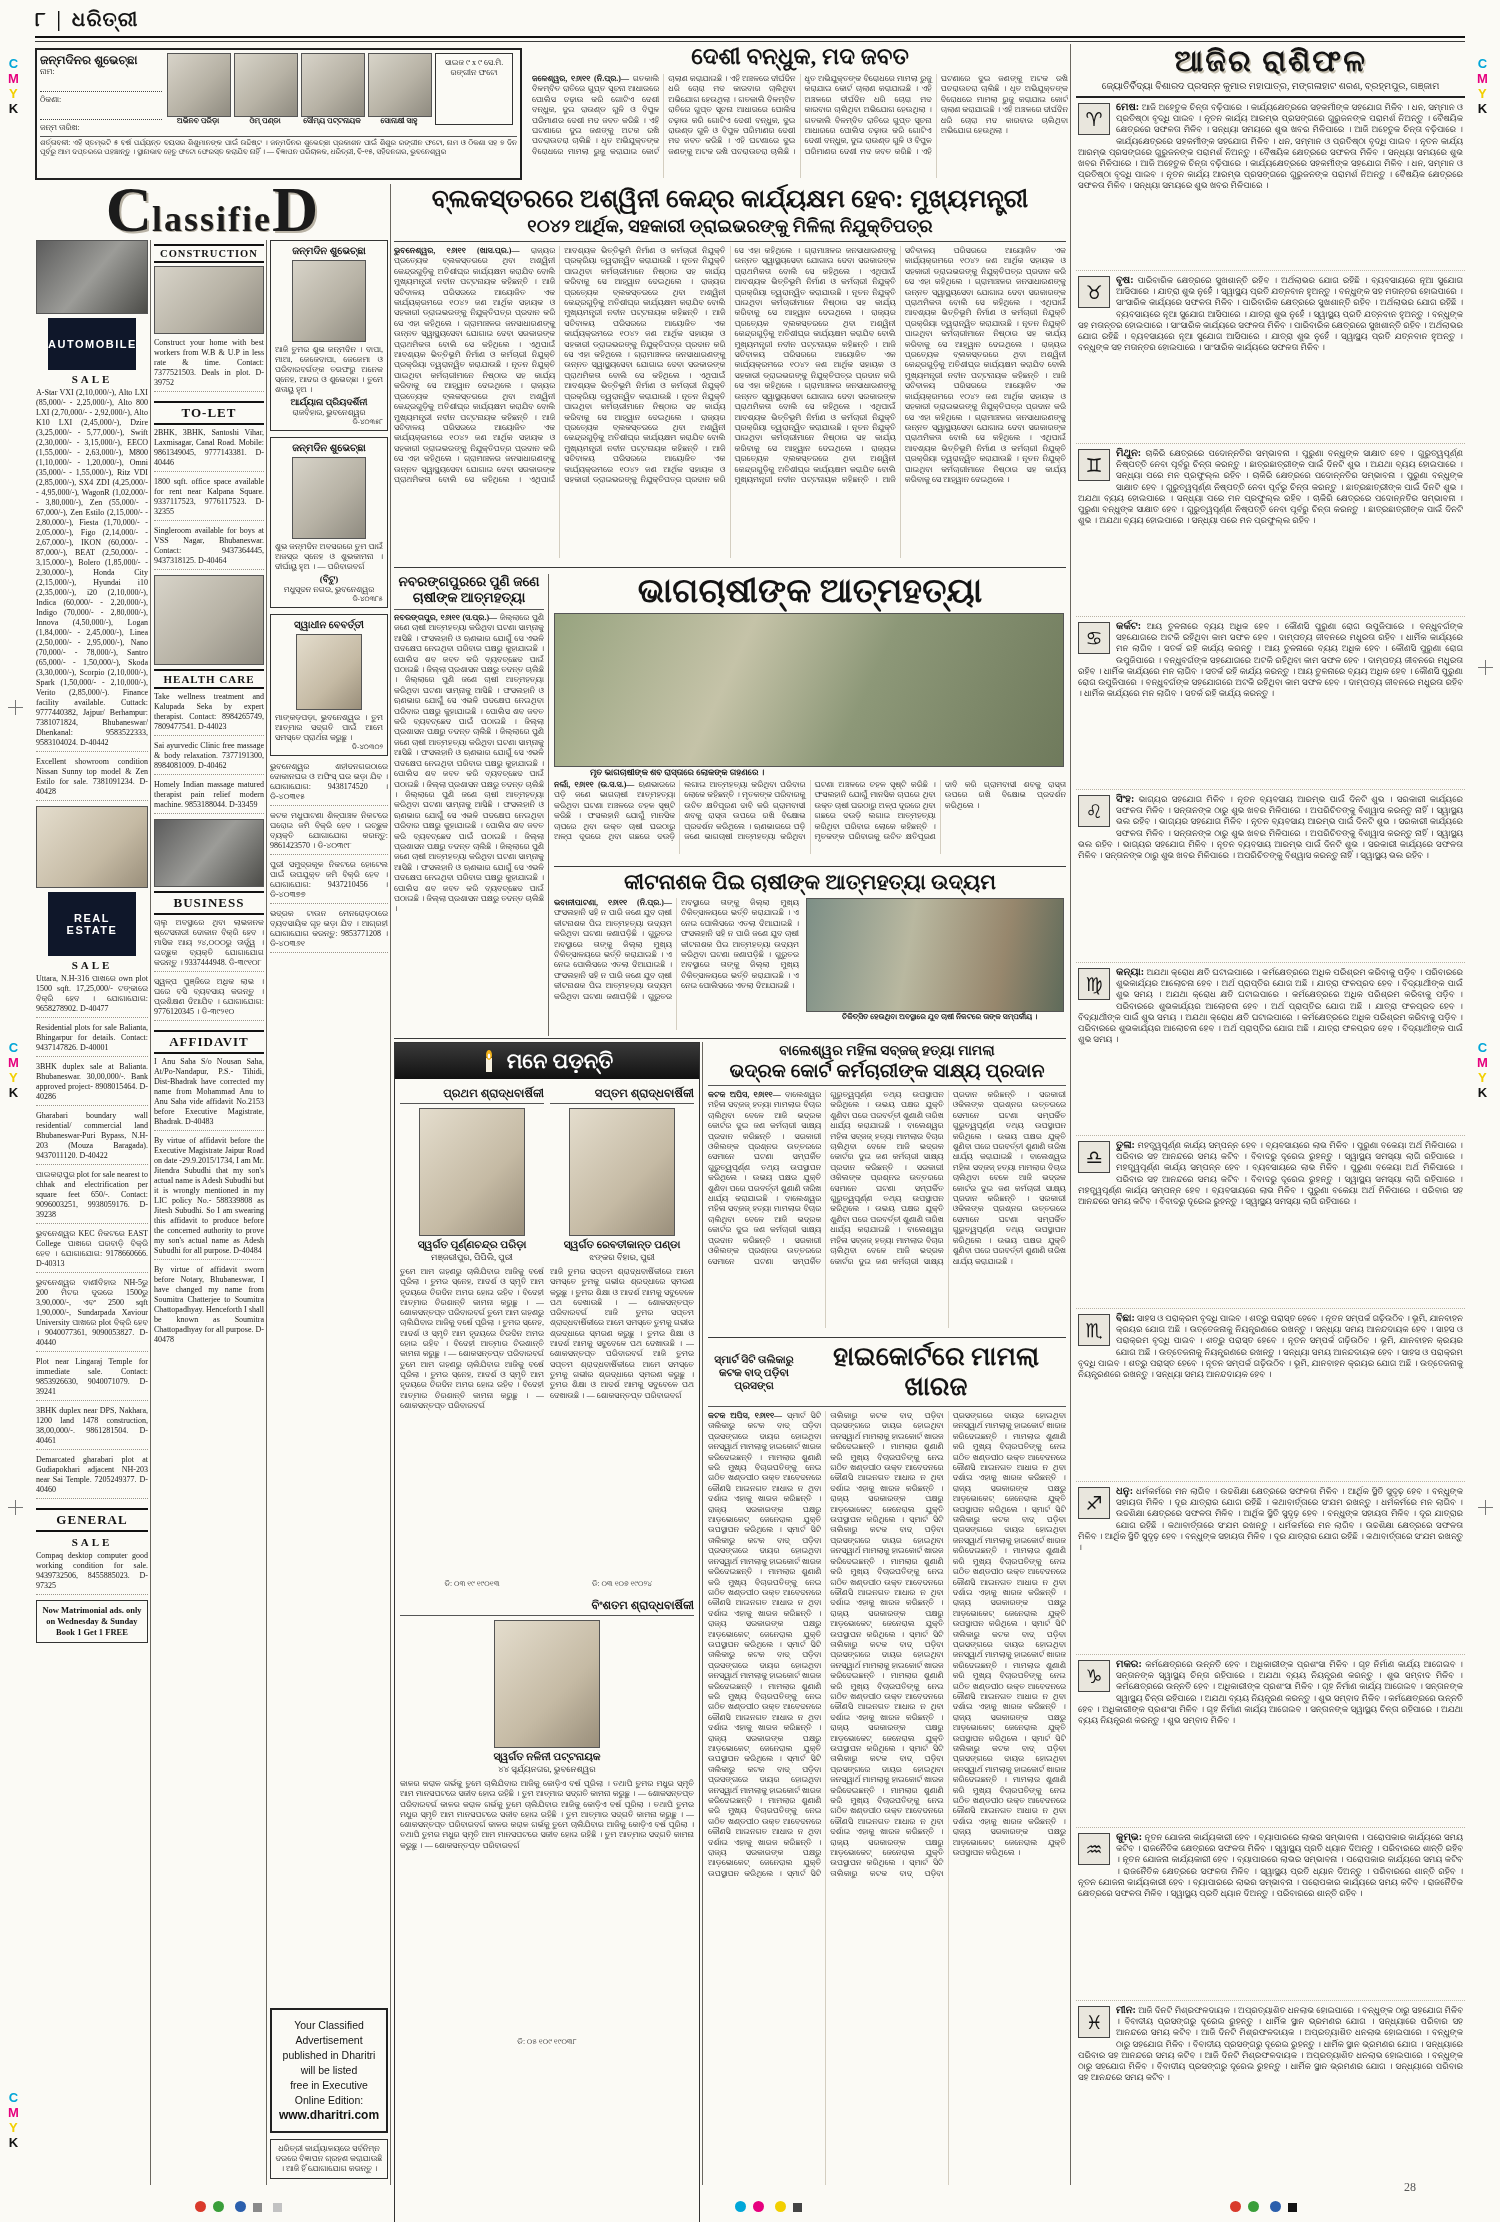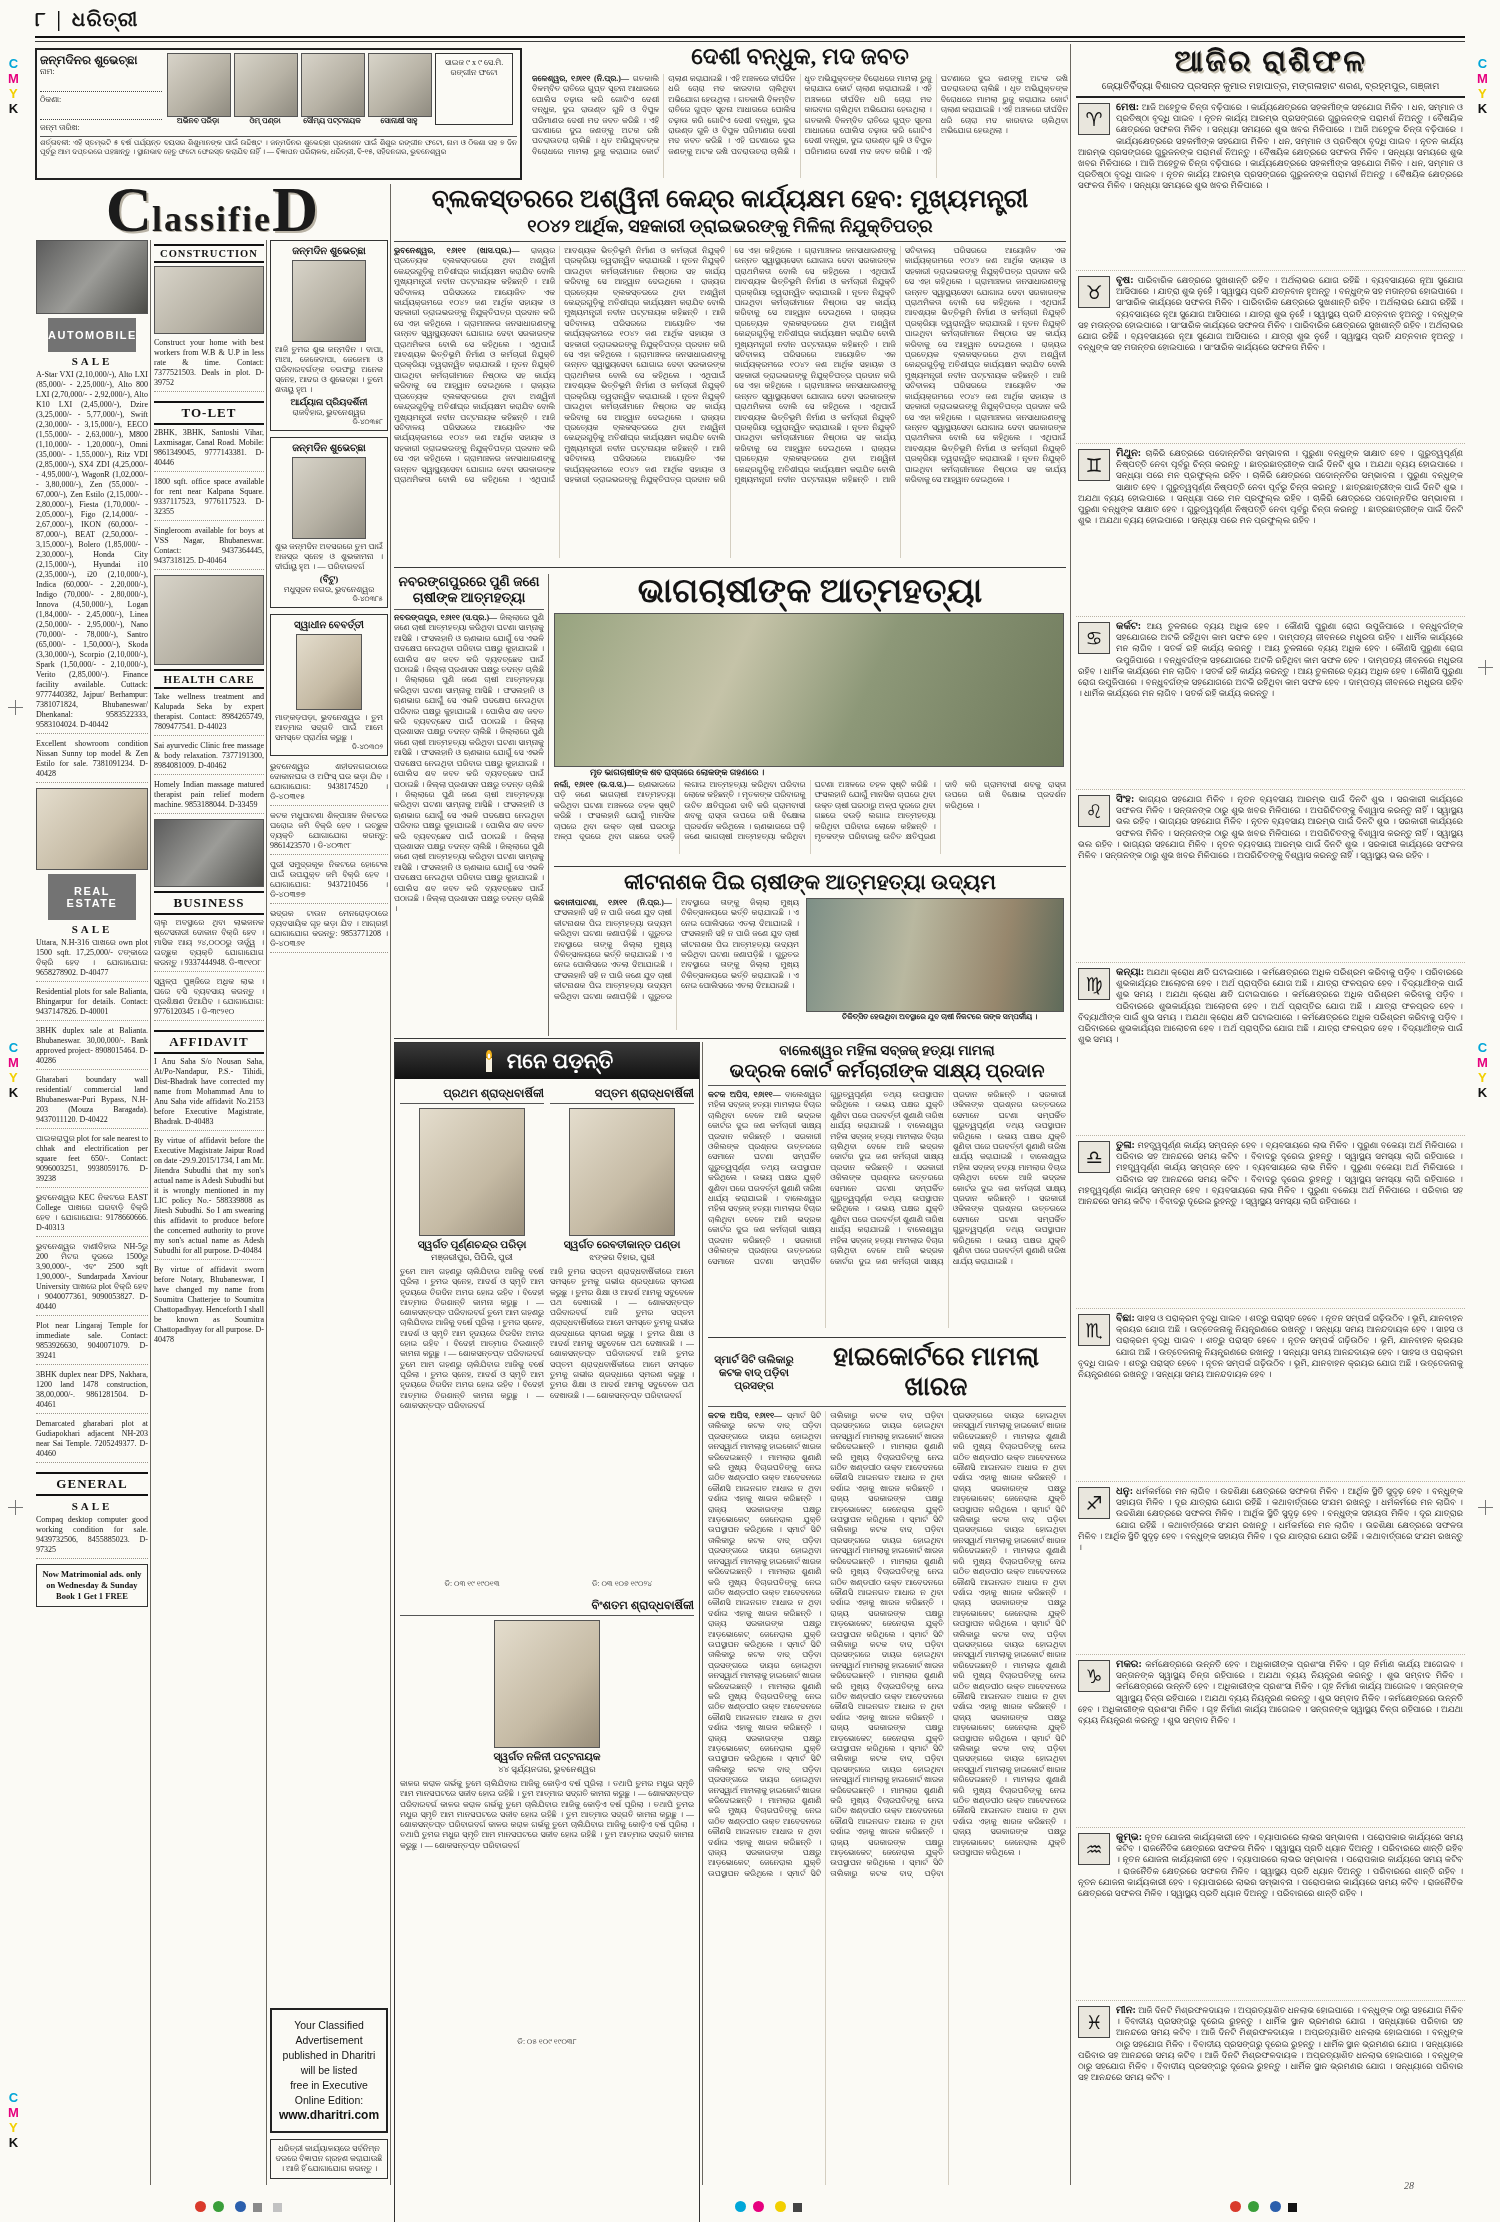--- a/index.html
+++ b/index.html
@@ -21,22 +21,22 @@
   .caption{font-size:8.5px;font-weight:bold;line-height:10px;padding-left:36px;}
   
   .photo{position:relative;border:1px solid #555;}
   .ph-news{background:linear-gradient(115deg,#97a37f 0%,#c5c3a8 35%,#8d9878 60%,#6f7a5c 100%);}
   .ph-news2{background:linear-gradient(100deg,#7d8f86 0%,#b9b8a0 40%,#97876d 75%,#5f6b5a 100%);}
   .ph-gray{background:linear-gradient(135deg,#d8d4c9,#b7b2a5 55%,#8f8b80);}
   .ph-sepia{background:linear-gradient(135deg,#e4ddcd,#c5baa4 60%,#9a8f7b);}
   .ph-dark{background:linear-gradient(130deg,#5c5c5c,#9c9c98 50%,#4c4c48);}
   
   .colwrap{position:absolute;display:flex;flex-direction:column;overflow:hidden;}
-  .sec-bar{background:#737373;color:#fff;text-align:center;font-family:"Liberation Sans",sans-serif;
-           font-weight:bold;font-size:11px;letter-spacing:1.5px;padding:11px 0;margin:4px 12px 2px;}
+  .sec-bar{background:#0f172a;color:#fff;text-align:center;font-family:"Liberation Sans",sans-serif;
+           font-weight:bold;font-size:11px;letter-spacing:1.5px;padding:20px 0;margin:4px 12px 2px;}
   .sec-plain{text-align:center;font-family:"Liberation Serif",serif;font-weight:bold;font-size:13px;
              letter-spacing:1px;border-top:2px solid #111;border-bottom:2px solid #111;padding:2px 0;margin:4px 0 3px;}
   .sec-sub{text-align:center;font-weight:bold;font-size:11px;letter-spacing:3px;margin:1px 0 3px;}
   .ad{font-size:8px;line-height:10px;text-align:justify;margin:0 0 5px;padding-bottom:3px;border-bottom:1px dotted #9a958a;}
   .ad:last-child{border-bottom:none;}
   .boxed{border:1px solid #333;padding:4px;margin-bottom:6px;}
   
   .h-entry{height:169px;overflow:hidden;padding:3px 2px 0 2px;border-top:1px dotted #b9b3a5;}
   .h-icon{float:left;width:30px;height:30px;border:1px solid #444;margin:2px 6px 2px 0;background:#e9e6dd;
           display:flex;align-items:center;justify-content:center;font-size:19px;font-family:"DejaVu Sans",sans-serif;}
@@ -437,15 +437,15 @@
     <span class="sq" style="background:#c2c2c2;"></span>
   </div>
   <div class="abs" style="left:735px;top:2198px;">
     <span class="dot" style="background:#00a6d8;"></span><span class="dot" style="background:#e6007e;"></span>
     <span class="dot" style="background:#f2cf00;"></span><span class="sq" style="background:#444;"></span>
   </div>
   <div class="abs" style="left:1230px;top:2198px;">
     <span class="dot" style="background:#d93a2b;"></span><span class="dot" style="background:#3a9e3a;"></span>
     <span class="dot" style="background:#2b5fac;"></span><span class="sq" style="background:#141414;"></span>
   </div>
-  <div class="abs" style="left:1404px;top:2180px;font-size:10px;color:#555;font-style:italic;">28</div>
+  <div class="abs" style="left:1404px;top:2180px;font-size:12px;color:#555;">28</div>
 
 </div>
 
 </body></html>

